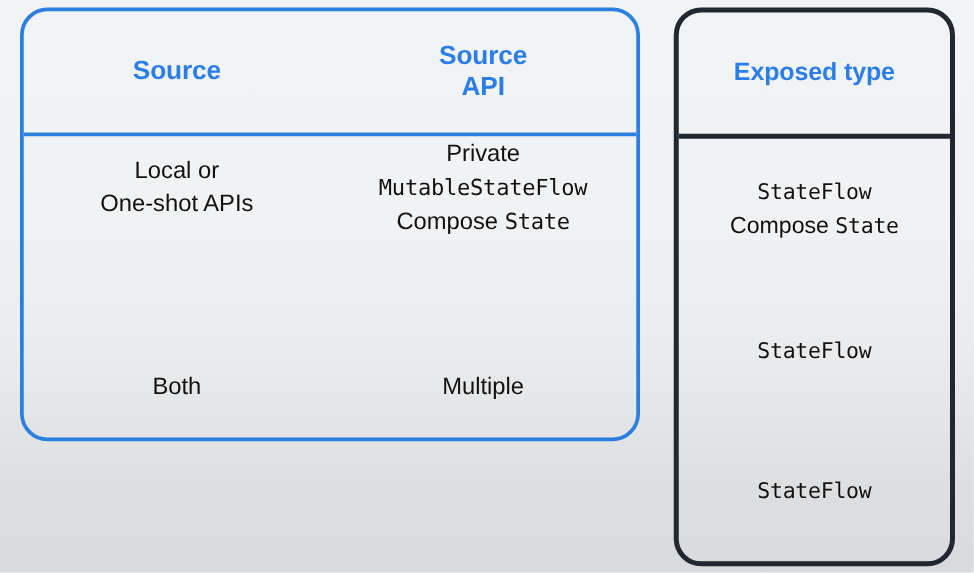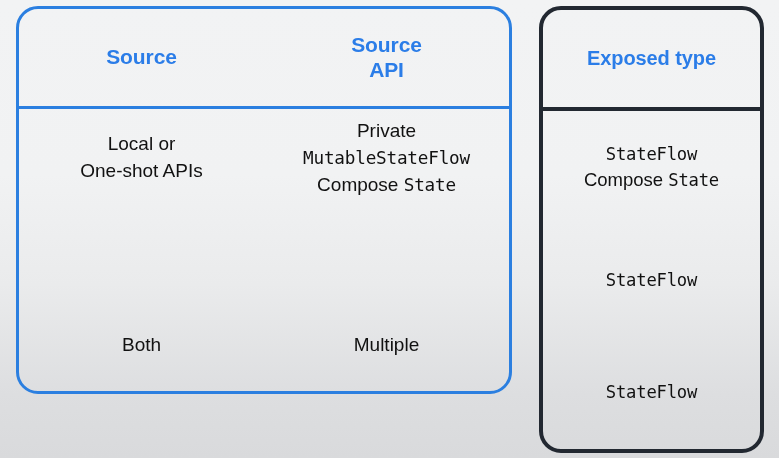--- a/index.html
+++ b/index.html
@@ -25,21 +25,21 @@
     border-radius: 22px;
     background: transparent;
     display: flex;
     flex-direction: column;
   }
 
   #source-table {
     left: 16px;
     top: 6px;
     width: 496px;
-    height: 388px;
+    height: 347px;
     border: 3px solid #2b7fe0;
   }
 
   #exposed-table {
     left: 539px;
     top: 6px;
     width: 225px;
     height: 447px;
     border: 4px solid #222831;
   }

